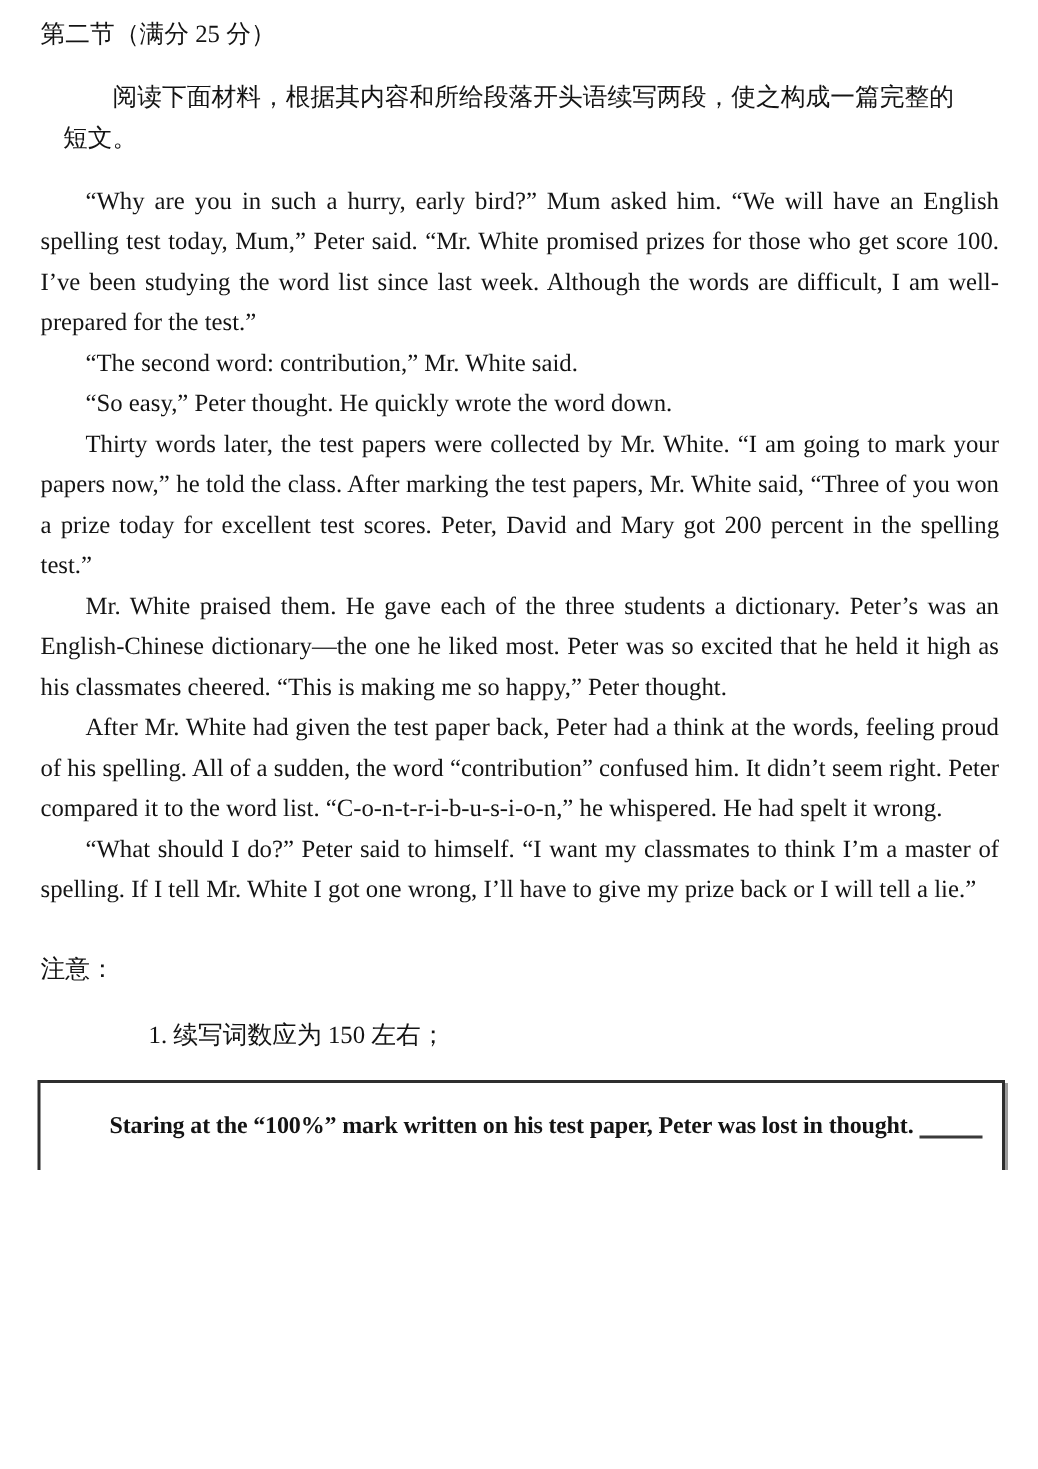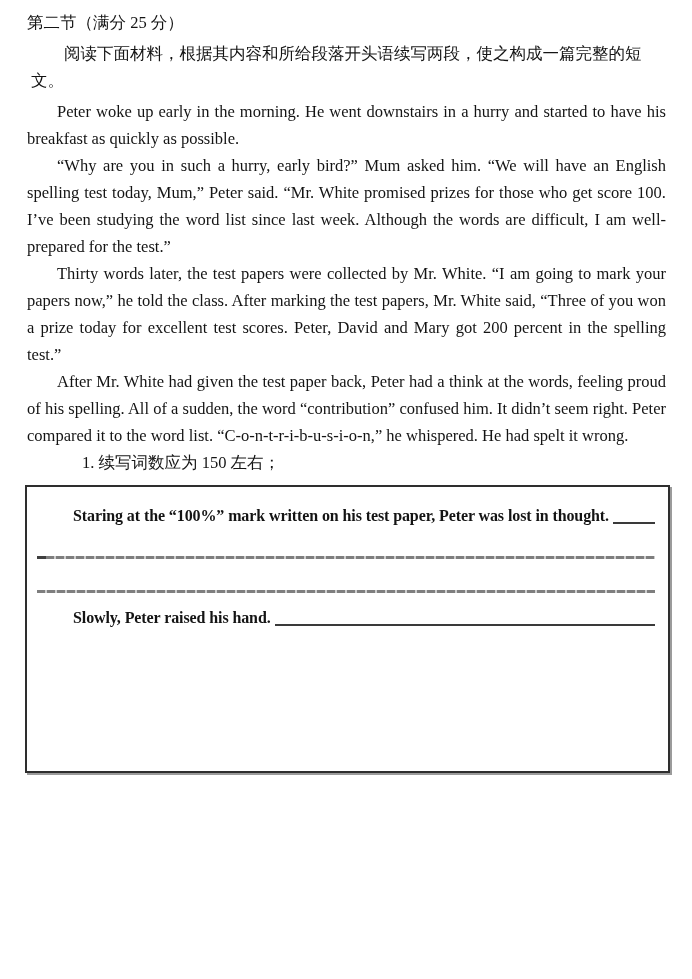--- a/index.html
+++ b/index.html
@@ -16,33 +16,33 @@
     padding: 9px 26px 0 27px;
     overflow: hidden;
   }
   .section-heading {
     font-weight: normal;
     margin: 0;
     font-size: 16.5px;
     line-height: 27px;
   }
   .instruction {
-    margin: 4px;
+    margin: 15px;
     text-indent: 33px;
   }
   .story p {
     margin: 0;
     text-align: justify;
     text-indent: 30px;
   }
   .notes-label {
     margin: 26px 0 0 0;
   }
   .note-item {
-    margin: 0;
+    margin: 17px;
     padding-left: 55px;
   }
   .answer-box {
     box-sizing: border-box;
     margin-top: 9px;
     margin-left: -2px;
     width: 645px;
     height: 288px;
     border: 2px solid #2e2e2e;
     box-shadow: 2px 2px 0 #9b9b9b;
@@ -87,26 +87,30 @@
 </head>
 <body>
 
 <div class="page">
 
   <h2 class="section-heading">第二节（满分 25 分）</h2>
 
   <p class="instruction">阅读下面材料，根据其内容和所给段落开头语续写两段，使之构成一篇完整的短文。</p>
 
   <div class="story">
-    <p>Peter woke up early in the morning. He went downstairs in a hurry and started to have his breakfast as quickly as possible.</p>
     <p>“Why are you in such a hurry, early bird?” Mum asked him. “We will have an English spelling test today, Mum,” Peter said. “Mr. White promised prizes for those who get score 100. I’ve been studying the word list since last week. Although the words are difficult, I am well-prepared for the test.”</p>
+    <p>“The second word: contribution,” Mr. White said.</p>
+    <p>“So easy,” Peter thought. He quickly wrote the word down.</p>
     <p>Thirty words later, the test papers were collected by Mr. White. “I am going to mark your papers now,” he told the class. After marking the test papers, Mr. White said, “Three of you won a prize today for excellent test scores. Peter, David and Mary got 200 percent in the spelling test.”</p>
+    <p>Mr. White praised them. He gave each of the three students a dictionary. Peter’s was an English-Chinese dictionary—the one he liked most. Peter was so excited that he held it high as his classmates cheered. “This is making me so happy,” Peter thought.</p>
     <p>After Mr. White had given the test paper back, Peter had a think at the words, feeling proud of his spelling. All of a sudden, the word “contribution” confused him. It didn’t seem right. Peter compared it to the word list. “C-o-n-t-r-i-b-u-s-i-o-n,” he whispered. He had spelt it wrong.</p>
+    <p>“What should I do?” Peter said to himself. “I want my classmates to think I’m a master of spelling. If I tell Mr. White I got one wrong, I’ll have to give my prize back or I will tell a lie.”</p>
   </div>
 
+  <p class="notes-label">注意：</p>
   <p class="note-item">1. 续写词数应为 150 左右；</p>
 
   <div class="answer-box">
 
     <div class="box-row">
       <span class="prompt-text">Staring at the “100%” mark written on his test paper, Peter was lost in thought.</span>
       <span class="trail-line fill"></span>
     </div>
 
     <div class="box-row">

